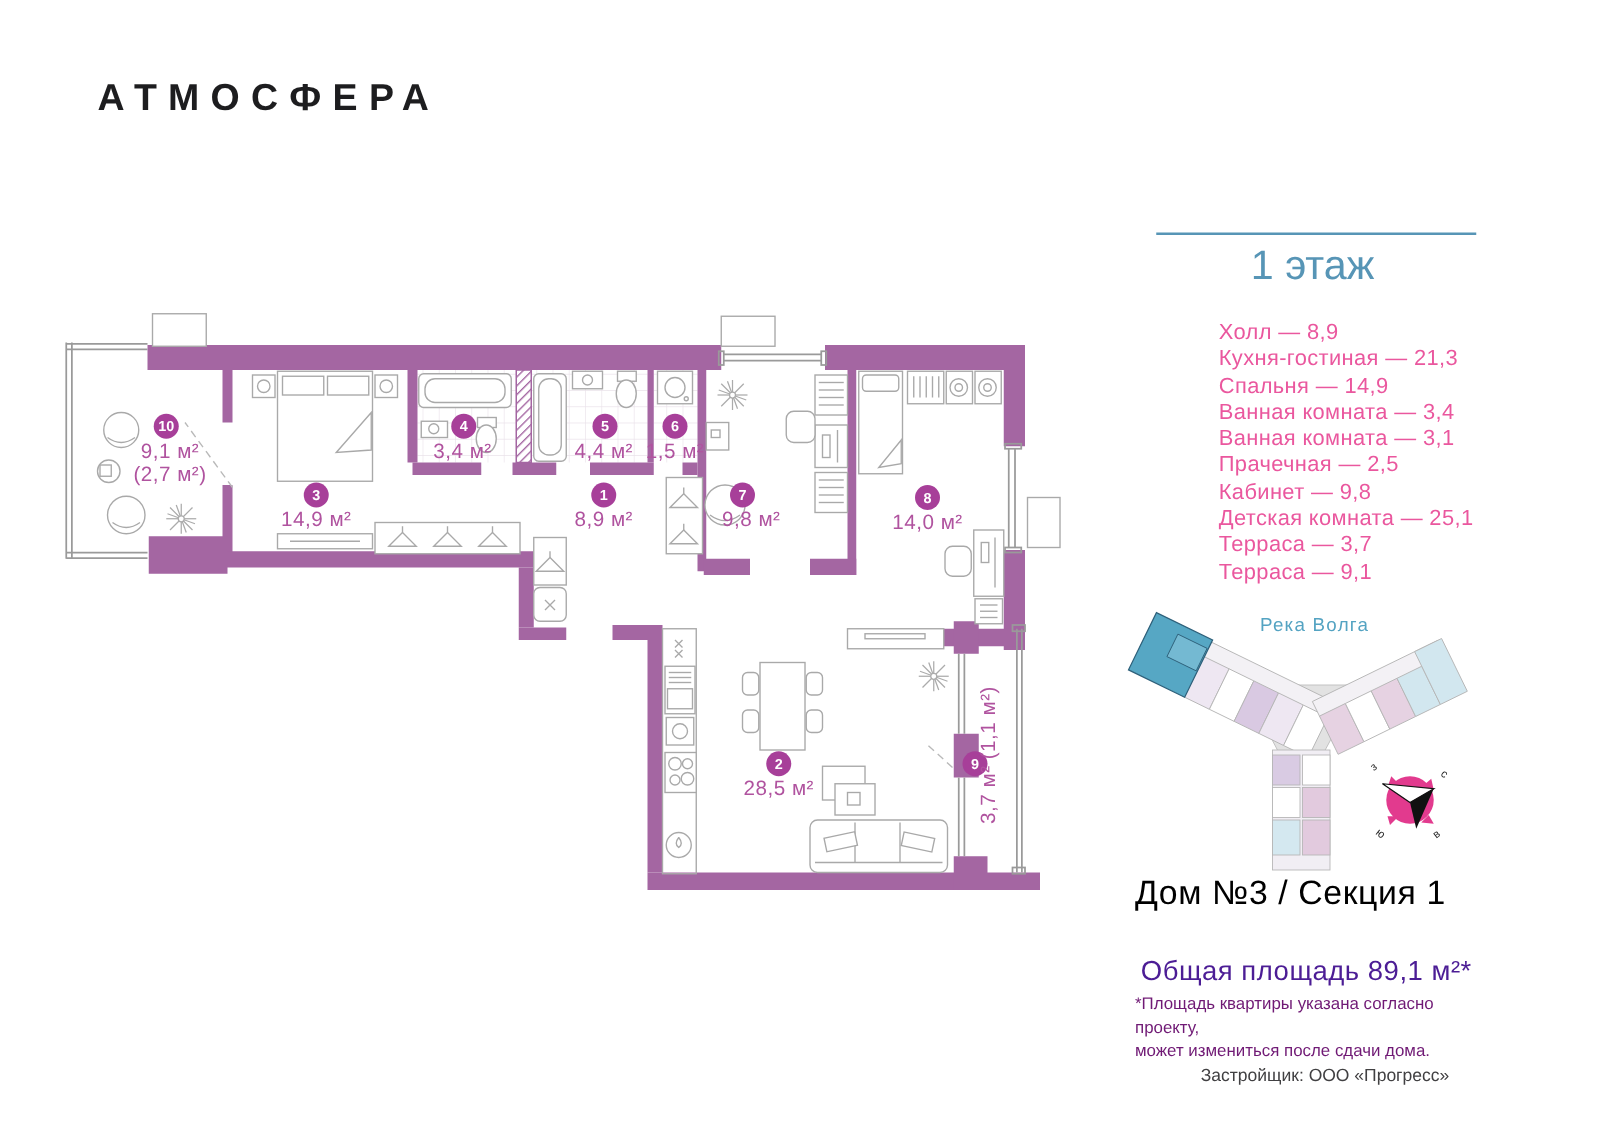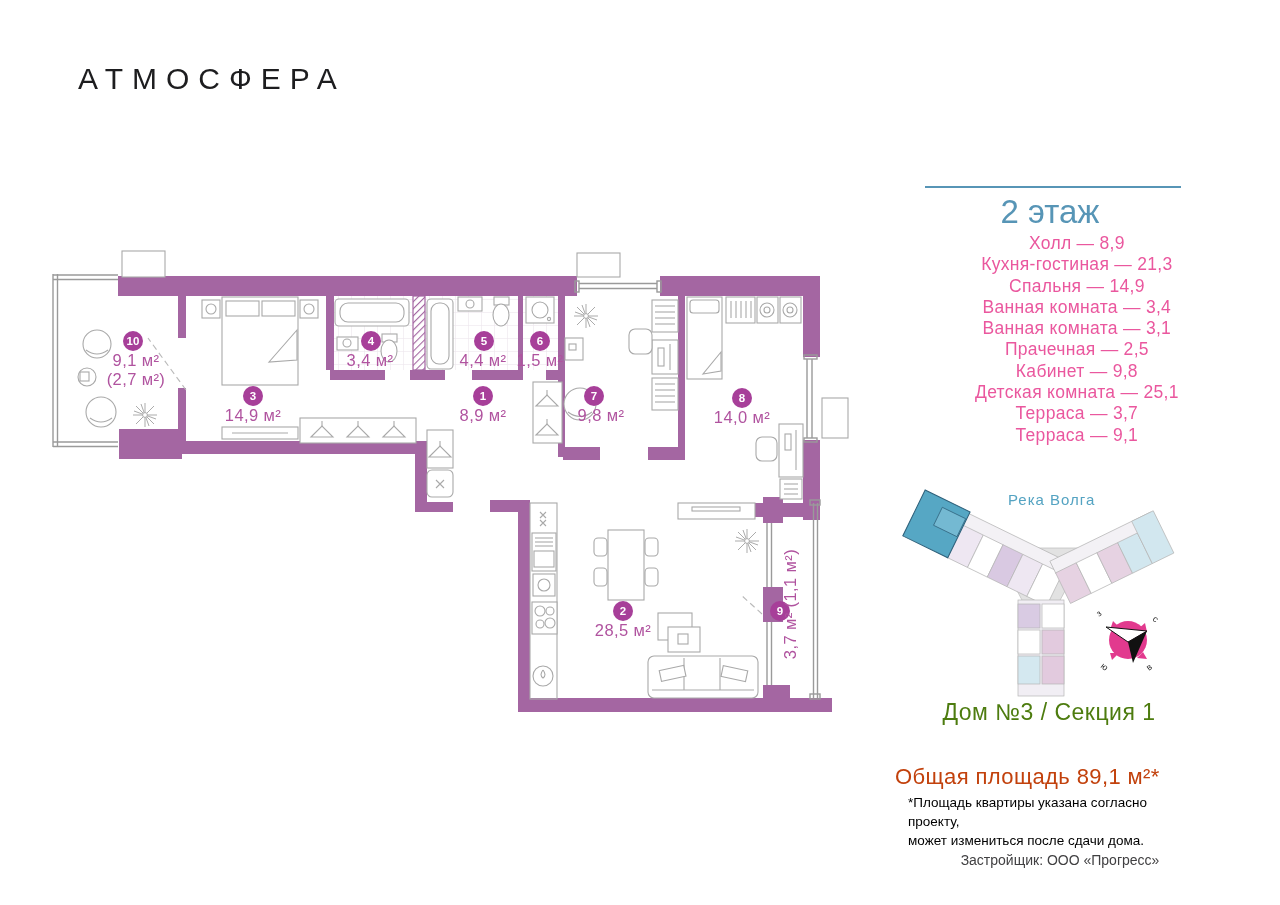--- a/index.html
+++ b/index.html
@@ -1,30 +1,30 @@
 <!DOCTYPE html>
 <html><head>
 <meta charset="utf-8">
 <style>
   html,body{margin:0;padding:0;background:#fff;}
   .page{position:relative;width:1280px;height:905px;background:#fff;overflow:hidden;
         font-family:"Liberation Sans",sans-serif;}
   .abs{position:absolute;}
   
-  .logo{left:78px;top:62px;font-size:30px;letter-spacing:9px;color:#1d1d1f;font-weight:400;}
+  .logo{left:78px;top:62px;font-size:30px;letter-spacing:9px;color:#1d1d1f;font-weight:700;}
   
   .unit-code{left:905px;top:28px;width:290px;text-align:center;font-size:128px;line-height:1.1;
              color:#5795b6;font-weight:400;}
   .unit-rule{left:925px;top:186px;width:256px;height:2px;background:#5795b6;}
   .unit-floor{left:905px;top:193px;width:290px;text-align:center;font-size:33px;color:#5795b6;}
-  .room-list{left:975px;top:233px;list-style:none;margin:0;padding:0;font-size:17.5px;
-             line-height:21.3px;color:#ea579e;letter-spacing:.3px;text-align:center;}
-  .site-caption{left:908px;top:699px;width:282px;text-align:center;font-size:23px;color:#4d7c0f;letter-spacing:.5px;}
-  .total{left:895px;top:764px;width:300px;font-size:22px;color:#c2410c;letter-spacing:.4px;}
-  .note{left:908px;top:793px;width:285px;font-size:13.5px;line-height:19px;color:#000000;}
+  .room-list{left:975px;top:255px;list-style:none;margin:0;padding:0;font-size:17.5px;
+             line-height:21.3px;color:#ea579e;letter-spacing:.3px;}
+  .site-caption{left:908px;top:699px;width:282px;text-align:left;font-size:27px;color:#000000;letter-spacing:.5px;}
+  .total{left:895px;top:764px;width:300px;text-align:center;font-size:22px;color:#4c1d95;letter-spacing:.4px;}
+  .note{left:908px;top:793px;width:285px;font-size:13.5px;line-height:19px;color:#701a75;}
   .developer{left:930px;top:852px;width:260px;text-align:center;font-size:14px;color:#414042;}
   
   svg{position:absolute;left:0;top:0;font-family:"Liberation Sans",sans-serif;}
   .wall{fill:#a466a2;}
   .furn{fill:#fff;stroke:#a9a9a9;stroke-width:1.1;}
   .furnl{fill:none;stroke:#a9a9a9;stroke-width:1.1;}
   .win{fill:none;stroke:#9a9a9a;stroke-width:1.4;}
   .dash{fill:none;stroke:#b9b9b9;stroke-width:1.1;stroke-dasharray:6 4;}
   .lbl-circle{fill:#a73f99;}
   .lbl-num{fill:#fff;font-size:11.5px;font-weight:700;text-anchor:middle;}
@@ -375,21 +375,21 @@
         <text class="cmp-letter" x="1152" y="620" transform="rotate(38 1152 620)">с</text>
         <text class="cmp-letter" x="1100" y="667" transform="rotate(38 1100 667)">ю</text>
         <text class="cmp-letter" x="1149" y="671" transform="rotate(-38 1149 671)">в</text>
       </g>
     </g>
   </svg>
 
   <div class="abs logo">АТМОСФЕРА</div>
 
   <div class="abs unit-rule"></div>
-  <div class="abs unit-floor">2 этаж</div>
+  <div class="abs unit-floor">1 этаж</div>
 
   <ul class="abs room-list">
     <li>Холл — 8,9</li>
     <li>Кухня-гостиная — 21,3</li>
     <li>Спальня — 14,9</li>
     <li>Ванная комната — 3,4</li>
     <li>Ванная комната — 3,1</li>
     <li>Прачечная — 2,5</li>
     <li>Кабинет — 9,8</li>
     <li>Детская комната — 25,1</li>

